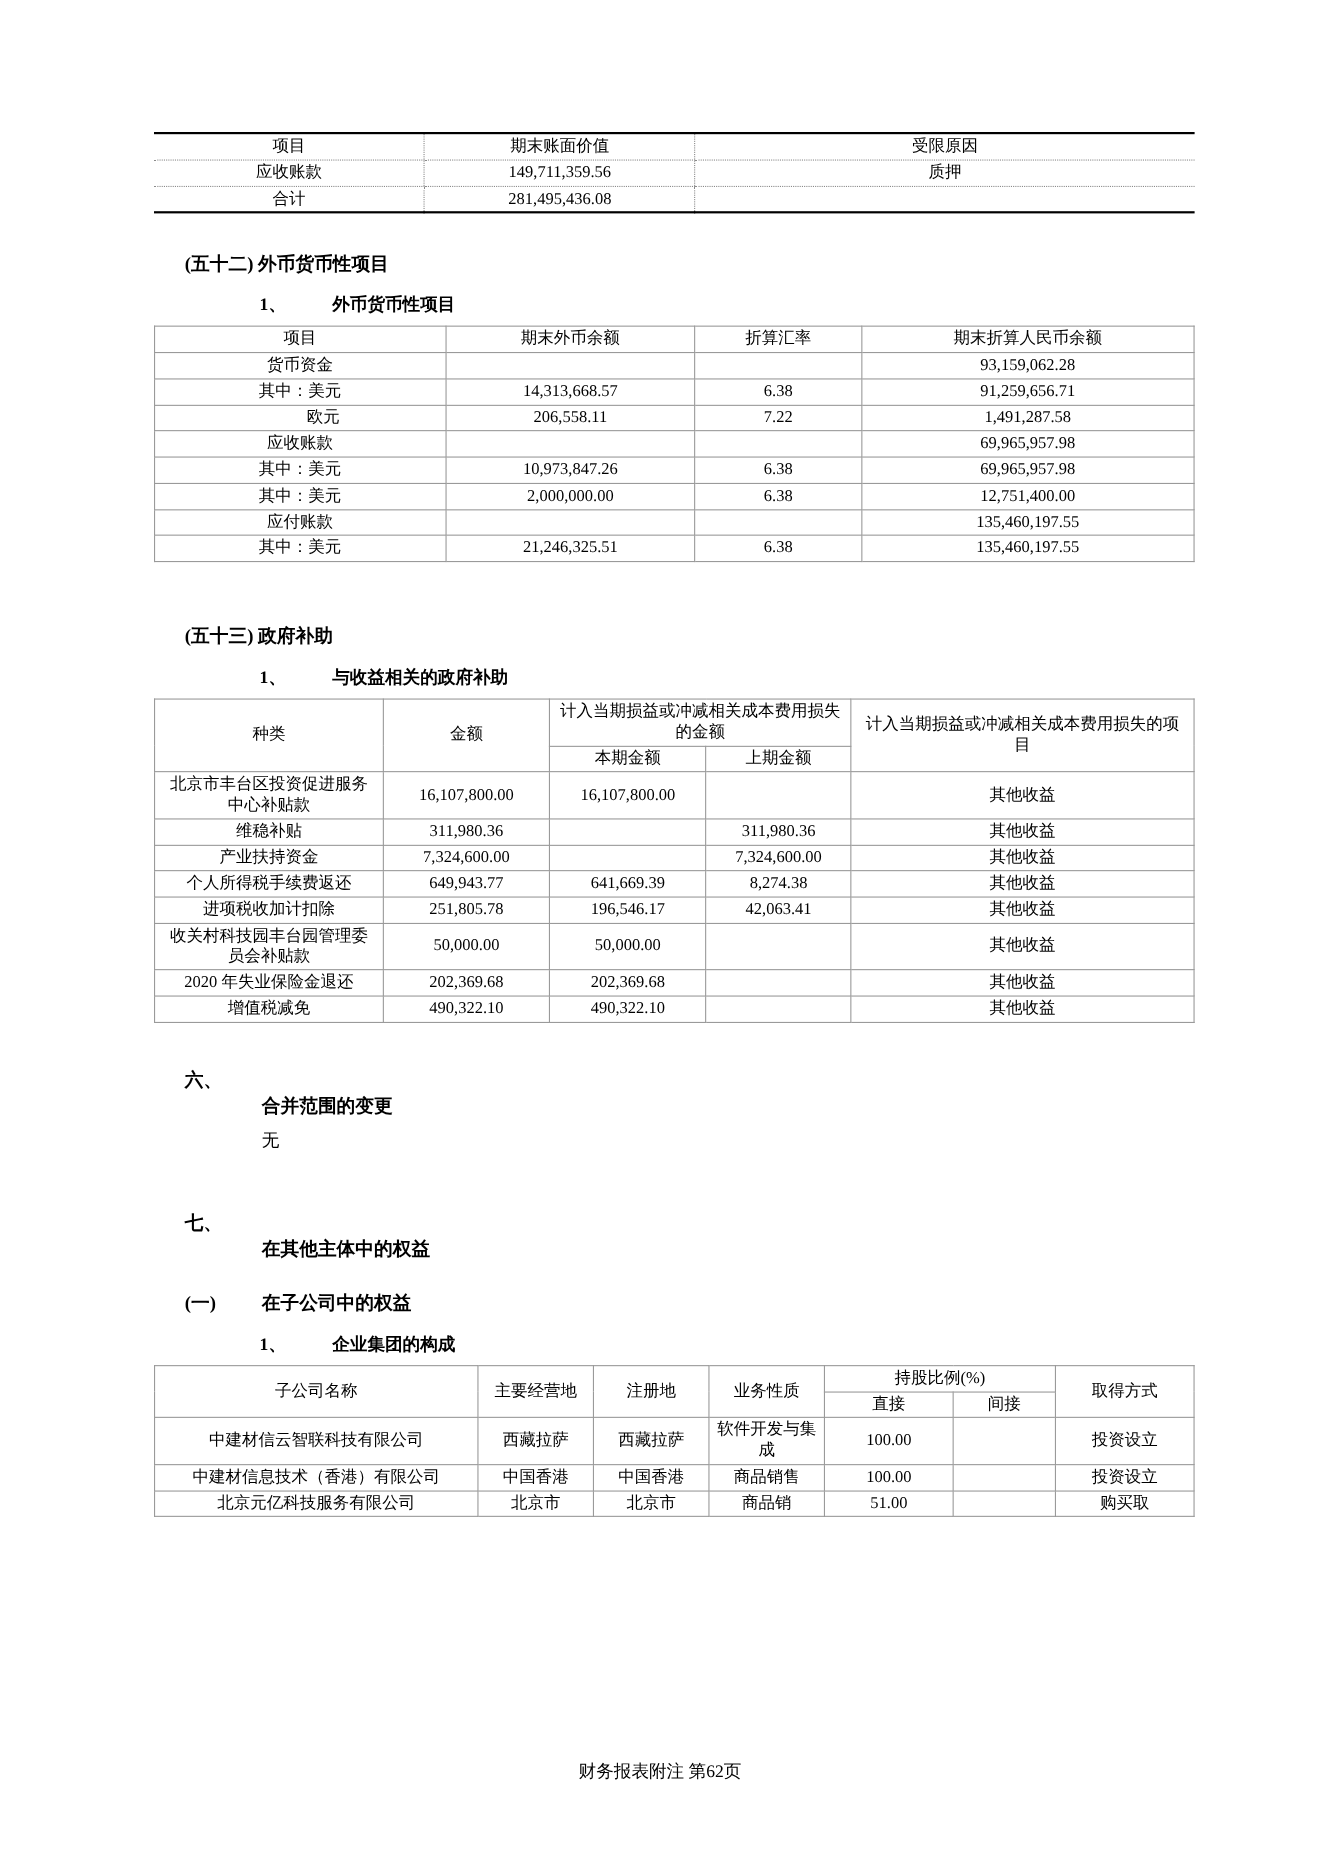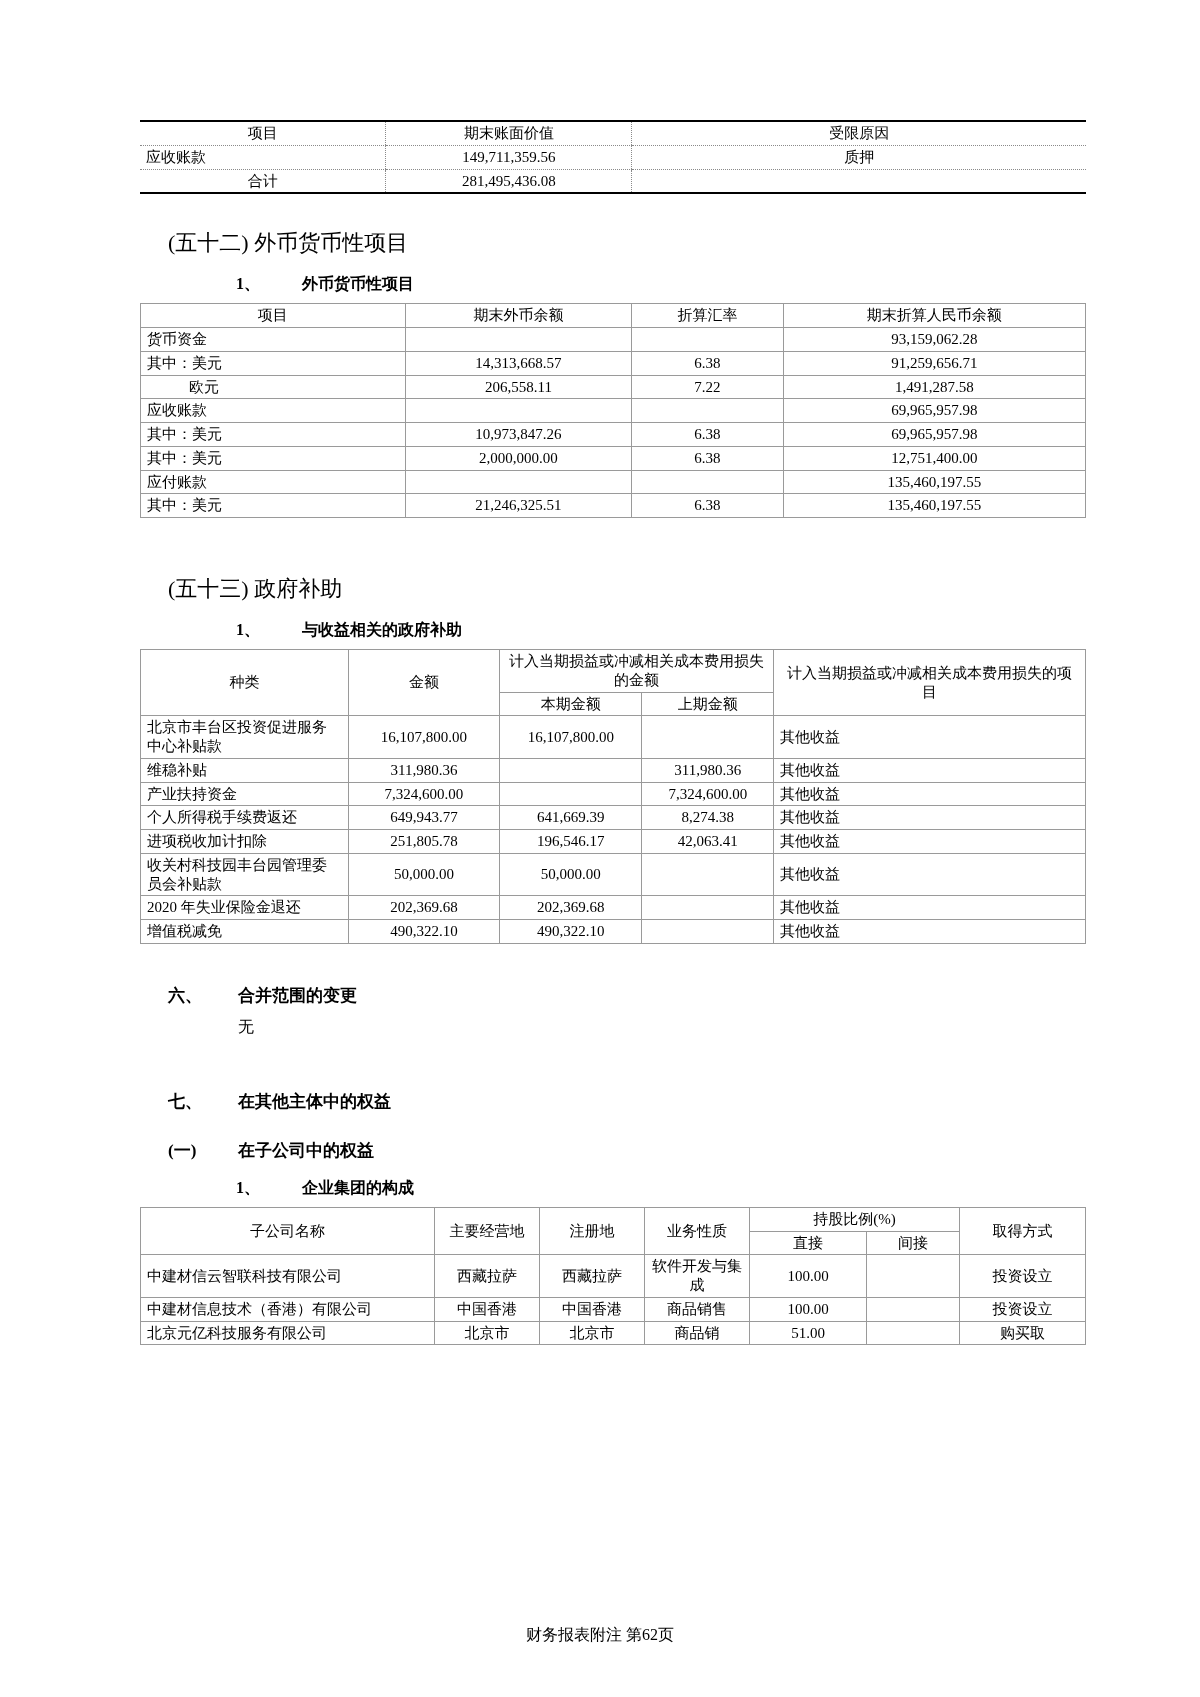--- a/index.html
+++ b/index.html
@@ -30,41 +30,41 @@
     line-height: 1.25;
   }
   table td, table th {
     border: 1px solid #9a9a9a;
     padding: 2px 6px;
     font-weight: normal;
     vertical-align: middle;
   }
   .c { text-align: center; }
   .r { text-align: center; }
-  .l { text-align: left; }
+  .l { text-align: center; }
 
   
   .tbl-restricted {
     border-top: 2px solid #000;
     border-bottom: 2px solid #000;
   }
   .tbl-restricted td {
     border-left: none;
     border-right: none;
     border-top: 1px dotted #8a8a8a;
     border-bottom: 1px dotted #8a8a8a;
   }
   .tbl-restricted tr:first-child td { border-top: none; }
   .tbl-restricted tr:last-child td { border-bottom: none; }
   .tbl-restricted .vsep { border-left: 1px dotted #8a8a8a; }
 
   
   .h-sec {
-    font-weight: normal;
-    font-size: 22px;
+    font-weight: bold;
+    font-size: 17px;
     margin: 34px 0 14px 0;
     padding-left: 28px;
   }
   .h-sub {
     font-weight: bold;
     font-size: 16px;
     margin: 16px 0 8px 0;
     padding-left: 96px;
     position: relative;
   }
@@ -75,21 +75,21 @@
   .h-sub .txt { margin-left: 66px; display: inline-block; }
 
   .h-roman {
     font-weight: bold;
     font-size: 17px;
     margin: 40px 0 10px 0;
     position: relative;
     padding-left: 28px;
   }
   .h-roman .num { position: absolute; left: 28px; }
-  .h-roman .txt { margin-left: 70px; display: inline-block; }
+  .h-roman .txt { margin-left: 70px; display: inline-block; margin-top: 24px; }
 
   .plain-text {
     font-size: 16px;
     padding-left: 98px;
     margin: 6px 0 0 0;
   }
 
   .h-paren {
     font-weight: bold;
     font-size: 17px;
@@ -97,21 +97,21 @@
     position: relative;
     padding-left: 28px;
   }
   .h-paren .num { position: absolute; left: 28px; }
   .h-paren .txt { margin-left: 70px; display: inline-block; }
 
   .tbl-wrap { margin-left: 0; }
 
   .footer {
     position: absolute;
-    bottom: 51px;
+    bottom: 76px;
     left: 0;
     width: 1200px;
     text-align: center;
     font-size: 16px;
   }
 </style>
 </head>
 <body>
 
 <div class="page">

